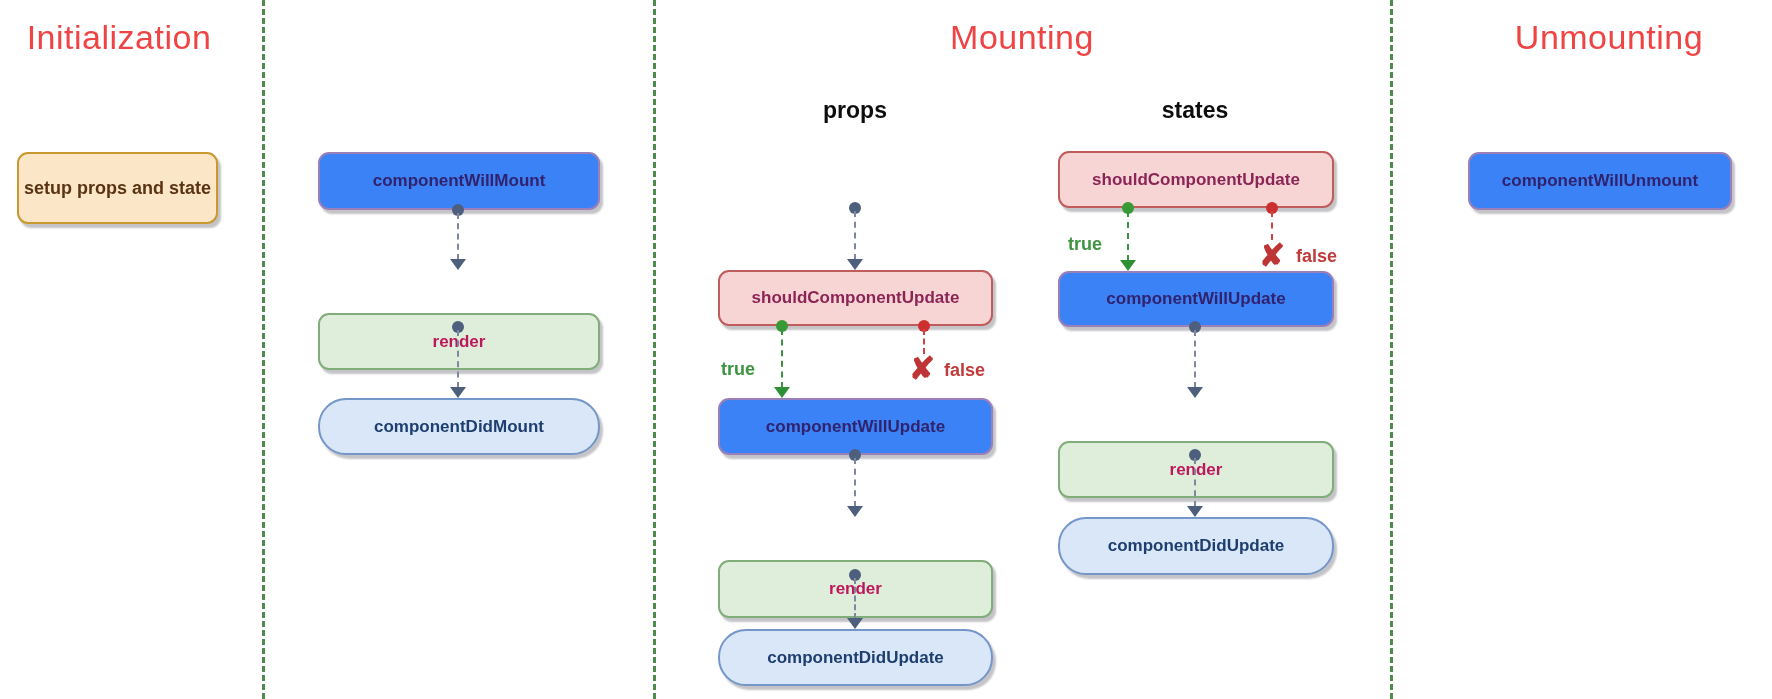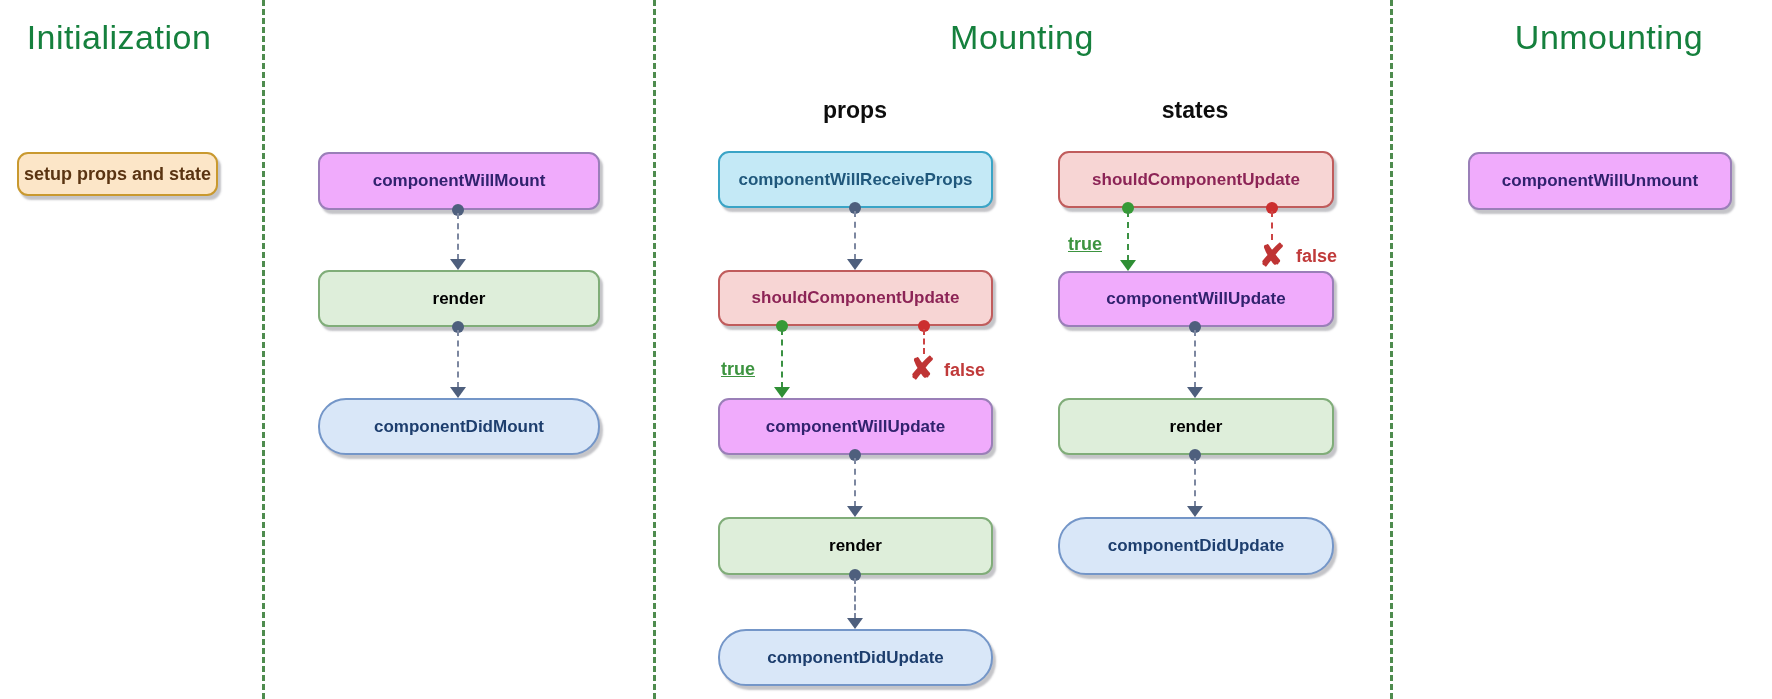--- a/index.html
+++ b/index.html
@@ -1,80 +1,79 @@
 <!DOCTYPE html>
 <html><head>
 <meta charset="utf-8">
 <style>
   html,body{margin:0;padding:0;background:#ffffff;}
   body{font-family:"Liberation Sans", sans-serif;}
   .canvas{position:relative;width:1772px;height:699px;background:#ffffff;overflow:hidden;}
 
   .divider{position:absolute;top:0;height:699px;width:0;border-left:3px dashed #4e8c4e;}
 
-  .phase-title{position:absolute;top:18px;font-size:34px;font-weight:400;color:#15803d;text-align:center;letter-spacing:0.5px;}
+  .phase-title{position:absolute;top:18px;font-size:34px;font-weight:400;color:#ef4444;text-align:center;letter-spacing:0.5px;}
   .sub-header{position:absolute;font-size:23px;font-weight:700;color:#0d0d0d;text-align:center;}
 
   .box{position:absolute;border-radius:11px;border:2px solid;display:flex;align-items:center;justify-content:center;
        font-size:17px;font-weight:600;box-shadow:3px 4px 2px rgba(125,125,132,0.45);box-sizing:border-box;text-align:center;}
   .box.orange{background:#fce6c8;border-color:#c9992f;color:#5a3412;font-size:18px;font-weight:700;}
-  .box.purple{background:#f0abfc;border-color:#9a7fb8;color:#31226e;}
-  .box.green {background:#deeeda;border-color:#80ad79;color:#000000;}
+  .box.purple{background:#3b82f6;border-color:#9a7fb8;color:#31226e;}
+  .box.green {background:#deeeda;border-color:#80ad79;color:#be185d;margin-top:43px;}
   .box.blue  {background:#d9e7f8;border-color:#7496c8;color:#1d3e6e;border-radius:28px;}
   .box.cyan  {background:#c4e9f6;border-color:#3aa4c6;color:#20587c;}
   .box.red   {background:#f7d5d4;border-color:#c05c5c;color:#8c2456;}
 
   .flow{position:absolute;width:0;}
   .flow .dot{position:absolute;top:-6px;left:-6px;width:12px;height:12px;border-radius:50%;background:#4e5f7d;}
   .flow .line{position:absolute;top:3px;bottom:10px;left:-1px;width:0;border-left:2px dashed #7c87a0;}
   .flow .head{position:absolute;bottom:0;left:-8px;width:0;height:0;border-left:8px solid transparent;border-right:8px solid transparent;border-top:11px solid #4e5f7d;}
   .flow.green .dot{background:#379a37;}
   .flow.green .line{border-left-color:#3a9142;}
   .flow.green .head{border-top-color:#2f8f35;}
   .flow.red .dot{background:#cc2f2f;}
   .flow.red .line{border-left-color:#cc4444;bottom:0;}
 
-  .true-label{position:absolute;font-size:18px;font-weight:700;color:#3d9440;text-align:right;text-decoration:underline;}
+  .true-label{position:absolute;font-size:18px;font-weight:700;color:#3d9440;text-align:right;}
   .false-label{position:absolute;font-size:18px;font-weight:700;color:#c03a3a;}
   .x-mark{position:absolute;font-size:31px;line-height:30px;font-weight:700;color:#bf3434;width:36px;text-align:center;}
 </style>
 </head>
 <body>
 
 <div class="canvas">
 
   <div class="divider" style="left:262px"></div>
   <div class="divider" style="left:653px"></div>
   <div class="divider" style="left:1390px"></div>
 
   <div class="phase-title" style="left:0px;width:238px">Initialization</div>
   <div class="phase-title" style="left:902px;width:240px">Mounting</div>
   <div class="phase-title" style="left:1489px;width:240px">Unmounting</div>
 
   <div class="sub-header" style="left:795px;top:97px;width:120px">props</div>
   <div class="sub-header" style="left:1135px;top:97px;width:120px">states</div>
 
-  <div class="box orange" style="left:17px;top:152px;width:201px;height:44px">setup props and state</div>
+  <div class="box orange" style="left:17px;top:152px;width:201px;height:72px">setup props and state</div>
 
   <div class="box purple" style="left:318px;top:152px;width:282px;height:58px">componentWillMount</div>
   <div class="box green" style="left:318px;top:270px;width:282px;height:57px">render</div>
   <div class="box blue" style="left:318px;top:398px;width:282px;height:57px">componentDidMount</div>
 
   <div class="flow" style="left:458px;top:210px;height:60px">
     <span class="dot"></span>
     <span class="line"></span>
     <span class="head"></span>
   </div>
   <div class="flow" style="left:458px;top:327px;height:71px">
     <span class="dot"></span>
     <span class="line"></span>
     <span class="head"></span>
   </div>
 
-  <div class="box cyan" style="left:718px;top:151px;width:275px;height:57px">componentWillReceiveProps</div>
   <div class="box red" style="left:718px;top:270px;width:275px;height:56px">shouldComponentUpdate</div>
   <div class="box purple" style="left:718px;top:398px;width:275px;height:57px">componentWillUpdate</div>
   <div class="box green" style="left:718px;top:517px;width:275px;height:58px">render</div>
   <div class="box blue" style="left:718px;top:629px;width:275px;height:57px">componentDidUpdate</div>
 
   <div class="flow" style="left:855px;top:208px;height:62px">
     <span class="dot"></span>
     <span class="line"></span>
     <span class="head"></span>
   </div>

